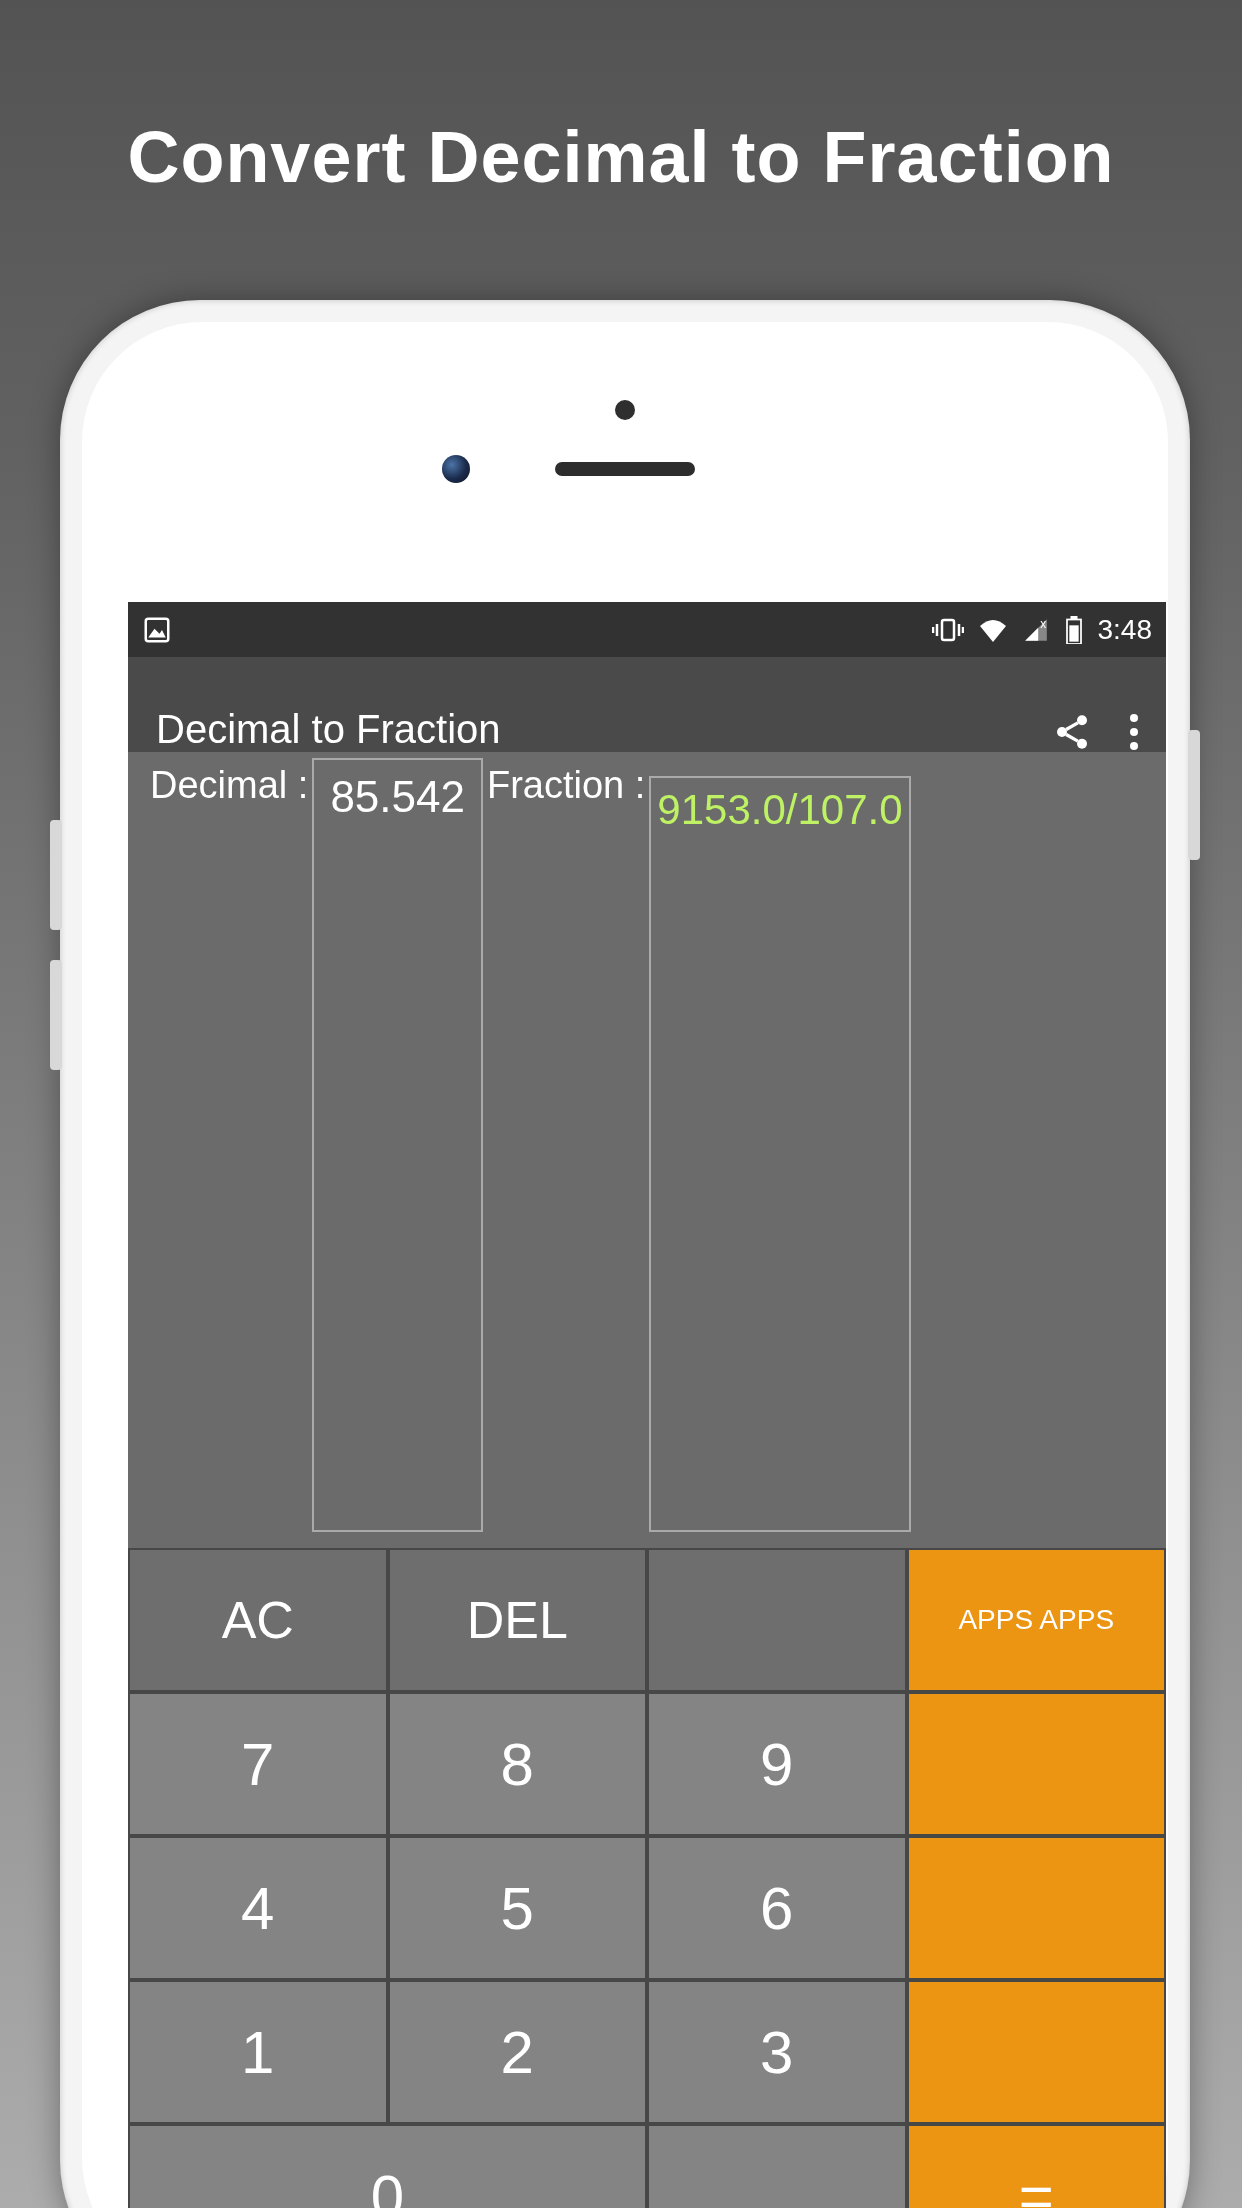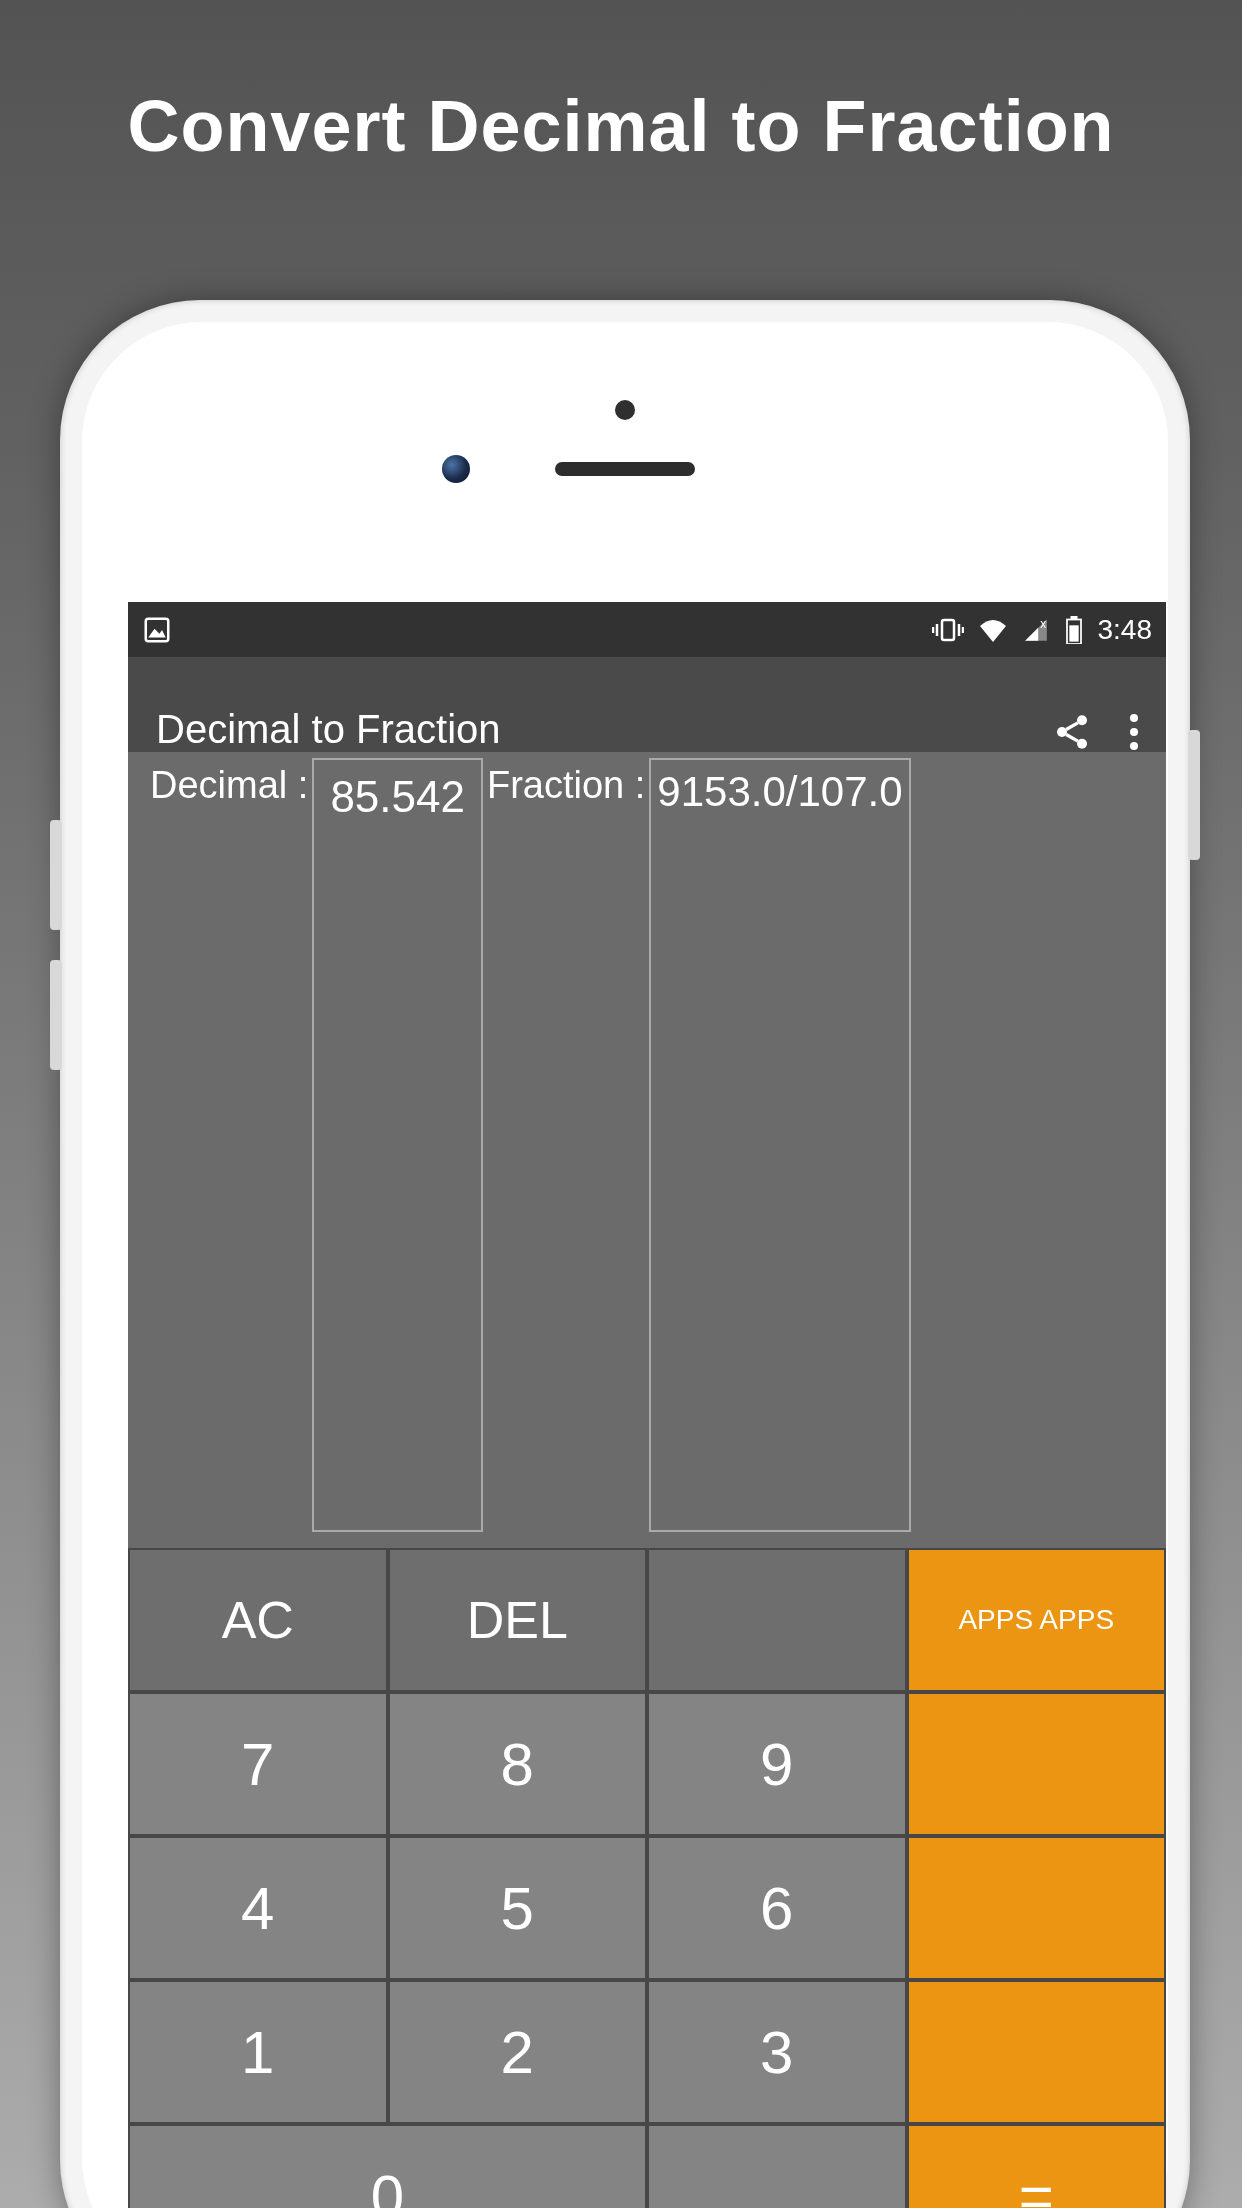--- a/index.html
+++ b/index.html
@@ -9,23 +9,22 @@
       background: linear-gradient(to bottom, #535353 0%, #616161 20%, #acacac 100%);
       font-family: Arial, Helvetica, sans-serif;
       position: relative;
       overflow: hidden;
     }
     .promo-title {
       color: #fff;
       font-weight: 900;
       font-size: 72px;
       text-align: center;
-      padding-top: 48px;
+      padding-top: 116px;
       letter-spacing: 1px;
-      margin-top: 37px;
     }
     .phone-frame {
       position: absolute;
       top: 300px;
       left: 60px;
       width: 1130px;
       height: 2000px;
       background: #f4f4f4;
       border-radius: 140px;
       box-shadow: 0 0 30px rgba(0,0,0,.35), inset 0 0 6px rgba(0,0,0,.2);
@@ -101,25 +100,25 @@
       border: 2px solid #aaa;
       padding: 12px 16px;
       color: #fff;
       font-size: 44px;
       background: transparent;
       min-height: 66px;
     }
     .output-box {
       border: 2px solid #aaa;
       padding: 8px 6px 20px 6px;
-      color: #ffffff;
+      color: #bef264;
       font-size: 42px;
       background: transparent;
       min-height: 96px;
-      margin-top: 0;
+      margin-top: 18px;
     }
     .keypad {
       background: #474747;
       display: grid;
       grid-template-columns: repeat(4, 1fr);
       grid-auto-rows: 140px;
       gap: 4px;
       padding: 2px;
     }
     .key {

